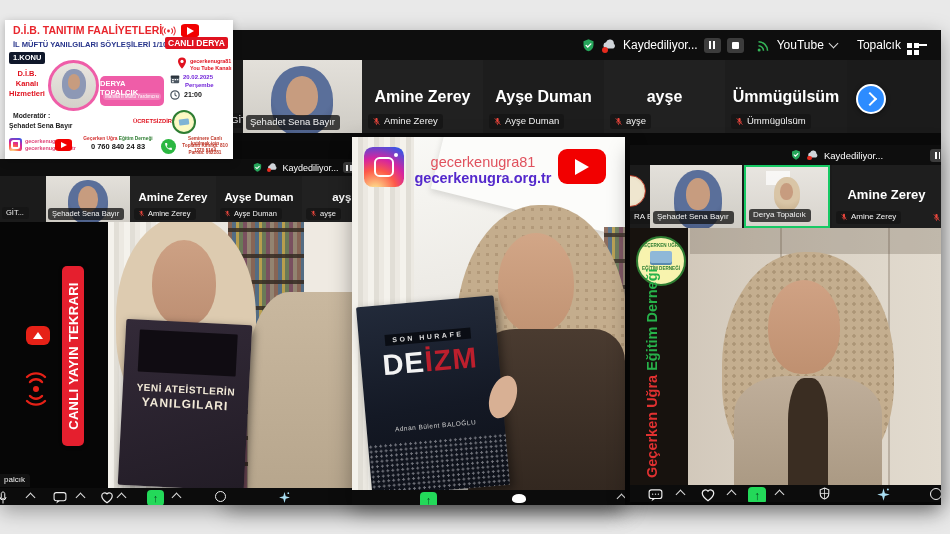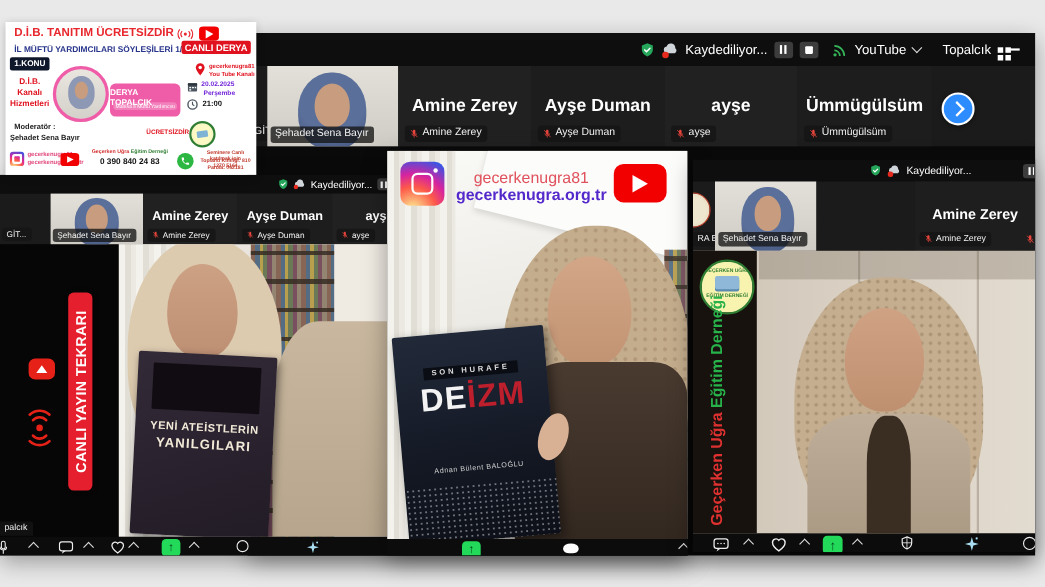--- a/index.html
+++ b/index.html
@@ -135,31 +135,31 @@
         <span>Ümmügülsüm</span>
         </span>
     </div>
     <div class="next" style="left:631px;top:24px">
         <span></span>
       </div>
   </div>
 </div>
 
 <div class="abs" id="poster" style="left:5px;top:20px;width:228px;height:139px;background:#fff;z-index:10;box-shadow:0 2px 8px rgba(0,0,0,.25);font-family:'Liberation Sans',sans-serif">
-  <span class="abs poster-sm" style="left:8px;top:4px;font-size:10.5px;color:#e8262d;white-space:nowrap">D.İ.B. TANITIM ÜCRETSİZDİR</span>
+  <span class="abs poster-sm" style="left:8px;top:4px;font-size:10.5px;color:#e8262d;white-space:nowrap">D.İ.B. TANITIM FAALİYETLERİ</span>
   <svg class="abs" width="15" height="12" viewBox="0 0 28 18" style="left:156px;top:5px">
     <circle cx="14" cy="9" r="2.6" fill="#e8262d"></circle>
     <path d="M8.5 4a7.5 7.5 0 0 0 0 10M19.5 4a7.5 7.5 0 0 1 0 10M4.5 1a12 12 0 0 0 0 16M23.5 1a12 12 0 0 1 0 16" stroke="#e8262d" stroke-width="2" fill="none"></path>
     </svg>
   <span class="yt abs" style="left:176px;top:4px;width:18px;height:13px">
       <i style="border-width:4px 0 4px 7px"></i>
     </span>
 
   <span class="abs poster-sm" style="left:8px;top:21px;font-size:7.6px;color:#27348b;white-space:nowrap">
-    <span>İL MÜFTÜ YARDIMCILARI SÖYLEŞİLERİ</span> <span>1/10</span></span>
+    <span>İL MÜFTÜ YANILGILARI SÖYLEŞİLERİ</span> <span>1/10</span></span>
   <span class="abs poster-sm" style="left:160px;top:17px;width:63px;height:12px;background:#e0121f;color:#fff;font-size:8.5px;text-align:center;line-height:13px;border-radius:2px">CANLI DERYA</span>
 
   <span class="abs poster-sm" style="left:4px;top:32px;background:#0f172a;color:#fff;font-size:7.5px;padding:1.5px 4px;border-radius:2px">1.KONU</span>
   <span class="abs poster-sm" style="left:4px;top:50px;width:36px;text-align:center;font-size:7.5px;color:#e0121f">D.İ.B.</span>
   <span class="abs poster-sm" style="left:4px;top:60px;width:36px;text-align:center;font-size:7.5px;color:#e0121f">Kanalı</span>
   <span class="abs poster-sm" style="left:4px;top:70px;width:36px;text-align:center;font-size:7.5px;color:#e0121f">Hizmetleri</span>
 
   <span class="abs" style="left:43px;top:40px;width:51px;height:51px;border-radius:50%;border:3px solid #ef5da8;background:linear-gradient(#e9e6e0,#d4d1ca);overflow:hidden;box-sizing:border-box">
     <span class="scarf" style="left:11px;top:6px;width:24px;height:30px;background:#8d98b5"></span>
     <span class="face" style="left:17px;top:11px;width:12px;height:16px"></span>
@@ -203,21 +203,21 @@
       <i style="width:5px;height:5px"></i>
       <b style="right:2px;top:2px;width:1.6px;height:1.6px"></b>
     </span>
   <span class="abs poster-sm" style="left:20px;top:118px;font-size:5.4px;color:#e0457a">gecerkenugra81</span>
   <span class="abs poster-sm" style="left:20px;top:125px;font-size:5.4px;color:#e0457a">gecerkenugra.org.tr</span>
   <span class="yt abs" style="left:50px;top:119px;width:17px;height:12px">
       <i style="border-width:3.5px 0 3.5px 6px"></i>
     </span>
   <span class="abs poster-sm" style="left:72px;top:116px;width:82px;text-align:center;font-size:4.8px">
     <span style="color:#d32f2f">Geçerken Uğra</span> <span style="color:#2e7d32">Eğitim Derneği</span></span>
-  <span class="abs poster-sm" style="left:72px;top:123px;width:82px;text-align:center;font-size:7.5px;color:#111">0 390 840 24 83</span>
+  <span class="abs poster-sm" style="left:72px;top:123px;width:82px;text-align:center;font-size:7.5px;color:#111">0 760 840 24 83</span>
   <span class="abs" style="left:156px;top:119px;width:15px;height:15px;border-radius:50%;background:#2bb741;display:flex;align-items:center;justify-content:center">
     <svg width="9" height="9" viewBox="0 0 24 24">
         <path d="M6.6 10.8c1.4 2.8 3.8 5.1 6.6 6.6l2.2-2.2c.3-.3.7-.4 1-.2 1.1.4 2.3.6 3.6.6.6 0 1 .4 1 1V20c0 .6-.4 1-1 1C10.8 21 3 13.2 3 3.9c0-.6.4-1 1-1h3.5c.6 0 1 .4 1 1 0 1.2.2 2.4.6 3.6.1.3 0 .7-.2 1z" fill="#fff"></path>
       </svg>
     </span>
   <span class="abs poster-sm" style="left:175px;top:116px;width:50px;text-align:center;font-size:4.7px;color:#c0392b">Seminere Canlı katılmak için</span>
   <span class="abs poster-sm" style="left:173px;top:123px;width:54px;text-align:center;font-size:4.7px;color:#c0392b">Toplantı Kimliği: 810 1270 5164</span>
   <span class="abs poster-sm" style="left:175px;top:130px;width:50px;text-align:center;font-size:4.7px;color:#c0392b">Parola: 062181</span>
 </div>
 
@@ -404,20 +404,28 @@
     <span class="lbl" style="left:0;bottom:4px;font-size:8px;border-radius:0 3px 3px 0">
         <span>RA EĞİT...</span>
       </span>
     <div class="tile" style="left:20px;top:0;width:92px;height:63px;background:linear-gradient(#e3e0da,#cfccc5)">
       <span class="scarf" style="left:24px;top:5px;width:48px;height:60px;background:radial-gradient(circle at 50% 35%,#5a6f9a 0 55%,#41527a 100%)"></span>
       <span class="face" style="left:36px;top:13px;width:24px;height:32px"></span>
       <span class="lbl" style="left:3px;bottom:4px;font-size:8px">
           <span>Şehadet Sena Bayır</span>
         </span>
     </div>
+    <div class="tile" style="left:114px;top:0;width:86px;height:63px;background:linear-gradient(#e8e5e0,#d8d4cd);border:2px solid #17c964;box-sizing:border-box">
+      <span class="abs" style="left:20px;top:4px;width:24px;height:14px;background:#fff;opacity:.7"></span>
+      <span class="scarf" style="left:28px;top:10px;width:26px;height:34px;background:radial-gradient(circle at 50% 35%,#d9c5a6 0 55%,#c3ab89 100%)"></span>
+      <span class="face" style="left:34px;top:16px;width:13px;height:17px"></span>
+      <span class="lbl" style="left:3px;bottom:4px;font-size:8px">
+          <span>Derya Topalcık</span>
+        </span>
+    </div>
     <div class="tile" style="left:202px;top:0;width:109px;height:63px;background:#1e1e1e">
       <span class="big" style="top:22px;font-size:13px">Amine Zerey</span>
       <span class="lbl" style="left:4px;bottom:4px;font-size:8px">
         <svg class="micr" width="8" height="8" viewBox="0 0 24 24">
             <path d="M12 2.5c1.7 0 3 1.3 3 3v6c0 1.7-1.3 3-3 3s-3-1.3-3-3v-6c0-1.7 1.3-3 3-3z" fill="#e8453c"></path>
             <path d="M6.5 11.5a5.5 5.5 0 0 0 11 0M12 17v4.5" stroke="#e8453c" stroke-width="1.8" fill="none"></path>
             <path d="M4.5 3.5l15.5 17" stroke="#e8453c" stroke-width="2"></path>
           </svg>
         <span>Amine Zerey</span>
         </span>

